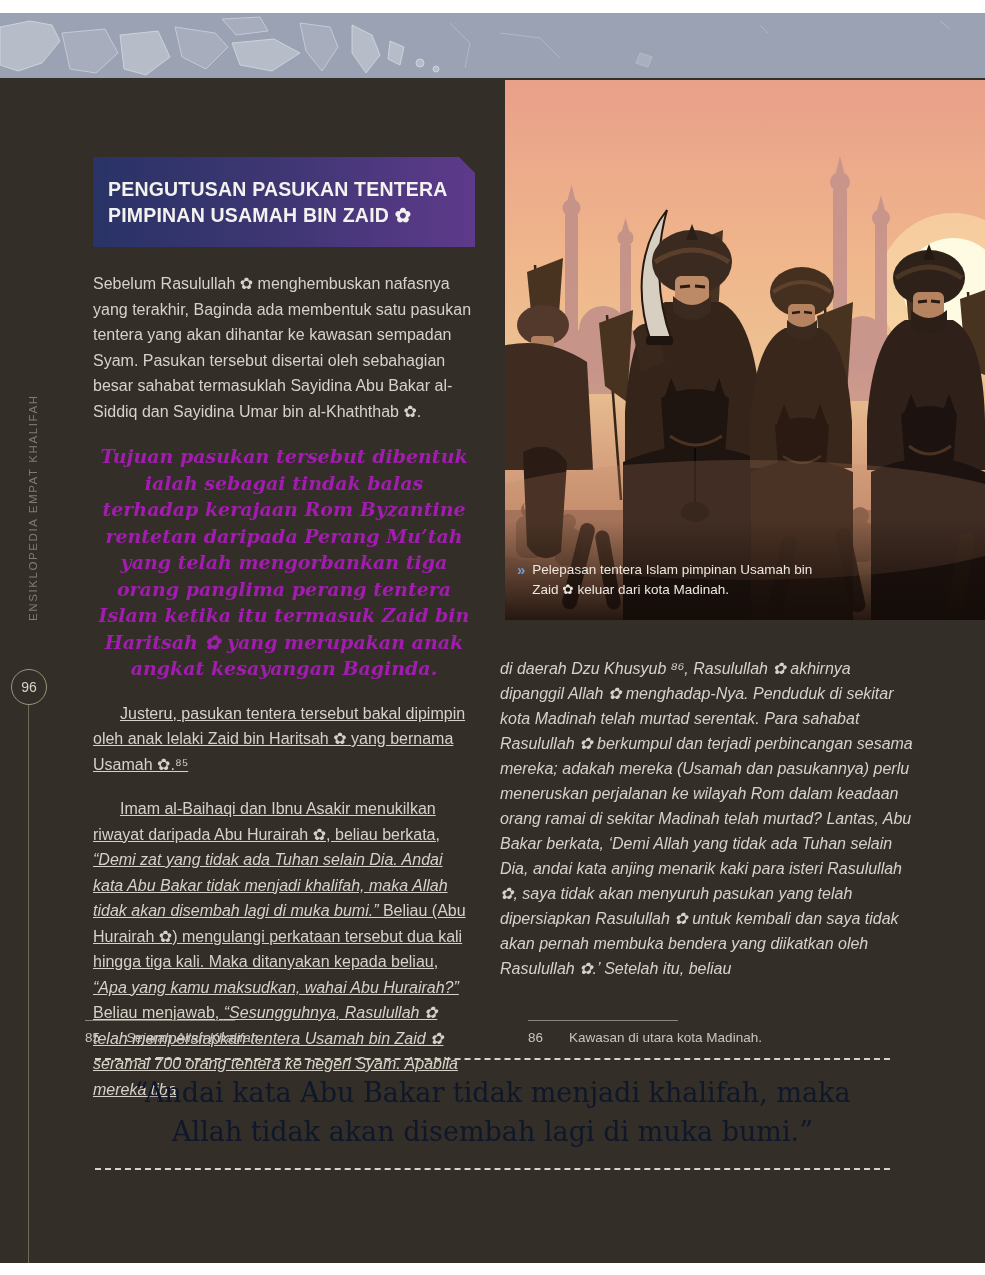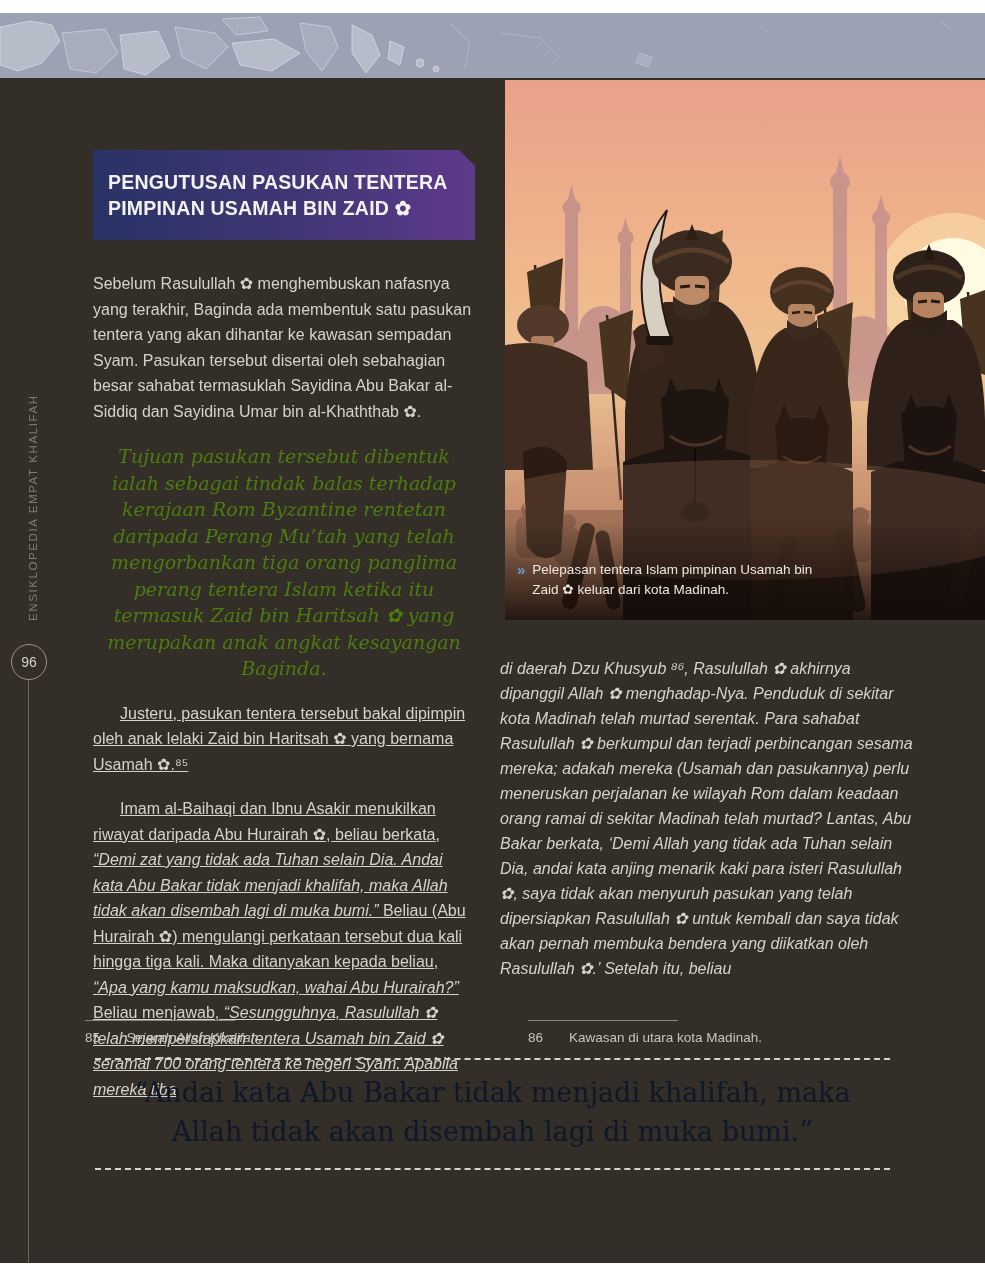--- a/index.html
+++ b/index.html
@@ -7,53 +7,53 @@
         font-family:"Liberation Sans",sans-serif;}
   .map-band{position:absolute;left:0;top:13px;width:985px;height:65px;}
   .dark-bg{position:absolute;left:0;top:78px;width:985px;height:1185px;background:#332e28;}
 
   .illus{position:absolute;left:505px;top:80px;width:480px;height:540px;display:block;}
 
   .caption{position:absolute;left:517px;top:560px;width:300px;display:flex;gap:7px;z-index:4;
            color:#ece8df;font-size:13.5px;line-height:1.5;}
   .caption .chev{color:#6f9fd8;font-weight:bold;font-size:15px;line-height:1.35;}
 
-  .title-box{position:absolute;left:93px;top:150px;width:382px;height:90px;box-sizing:border-box;
+  .title-box{position:absolute;left:93px;top:157px;width:382px;height:90px;box-sizing:border-box;
              background:linear-gradient(90deg,#293366 0%,#3e3673 48%,#5e3a8b 100%);
              clip-path:polygon(0 0,calc(100% - 16px) 0,100% 16px,100% 100%,0 100%);
              display:flex;flex-direction:column;justify-content:center;padding:0 15px;}
   .title-box .t{color:#f4f2ef;font-weight:bold;font-size:19.5px;line-height:26px;letter-spacing:.2px;}
 
   .col-left{position:absolute;left:85px;top:263px;width:398px;color:#d6d2c9;
             font-size:16px;line-height:25.5px;}
   .col-left p{margin:8px;}
   .p-indent{text-indent:27px;margin-top:19px !important;text-decoration:underline;}
   .pullquote{margin-top:19px !important;font-family:"DejaVu Serif",serif;font-style:italic;
-             text-align:center;font-size:19px;line-height:26.5px;color:#4d7c0f;padding:0 2px;}
+             text-align:center;font-size:19px;line-height:26.5px;color:#a21caf;padding:0 2px;font-weight:bold;}
   .it{font-style:italic;}
 
   .col-right{position:absolute;left:500px;top:656px;width:416px;color:#d6d2c9;
              font-size:16px;line-height:25px;font-style:italic;}
 
   .footnote{position:absolute;width:400px;color:#c9c5bc;font-size:13.5px;}
   .fn-left{left:85px;top:1020px;}
   .fn-right{left:528px;top:1020px;}
   .fn-rule{width:150px;border-top:1px solid #8a857a;margin-bottom:9px;}
   .fn-row{display:flex;gap:26px;align-items:baseline;}
   .fn-italic .fn-text{font-style:italic;}
 
   .quote-band{position:absolute;left:95px;top:1058px;width:795px;box-sizing:border-box;
               border-top:2px dashed #d8d3c8;border-bottom:2px dashed #d8d3c8;
               padding:13px 8px 17px;text-align:center;color:#0f172a;
               font-family:"DejaVu Serif",serif;font-size:27px;line-height:39px;}
 
   .sidebar-title{position:absolute;left:-67px;top:515px;width:200px;text-align:center;
                  transform:rotate(-90deg);color:#827d72;font-size:11.5px;letter-spacing:1.6px;
                  text-transform:uppercase;white-space:nowrap;}
-  .page-badge{position:absolute;left:11px;top:644px;width:34px;height:34px;border:1px solid #9d967b;
+  .page-badge{position:absolute;left:11px;top:669px;width:34px;height:34px;border:1px solid #9d967b;
               border-radius:50%;display:flex;align-items:center;justify-content:center;
               color:#d6d2c9;font-size:14px;background:#332e28;z-index:3;}
   .page-line{position:absolute;left:28px;top:680px;width:1px;height:583px;background:#8a8471;opacity:.7;}
 </style>
 </head>
 <body>
 
 <div class="page">
 
   <div class="map-band">

